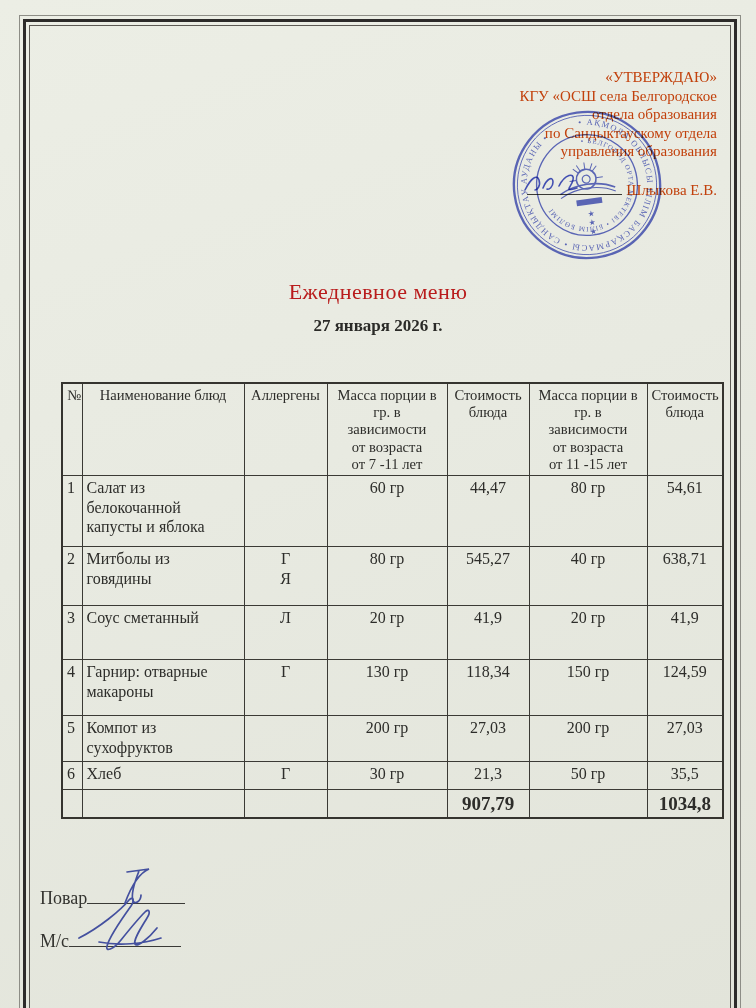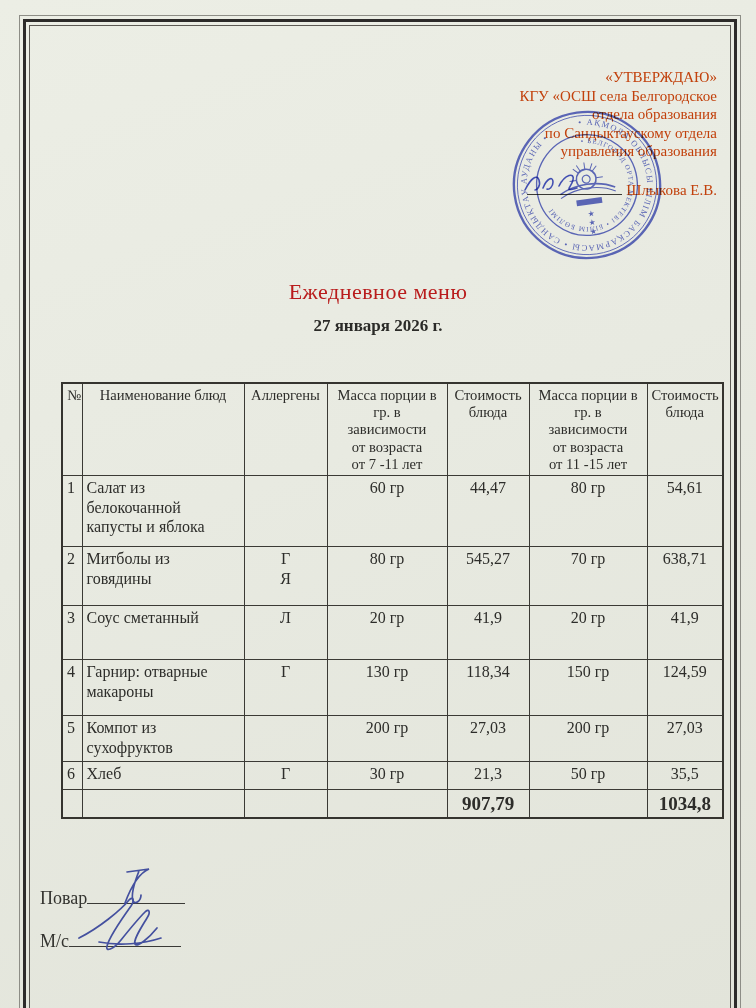--- a/index.html
+++ b/index.html
@@ -192,21 +192,21 @@
       <td class="c-mid">54,61</td>
     </tr>
     <tr>
       <td class="c-num">2</td>
       <td class="c-name">Митболы  из
 говядины</td>
       <td class="c-mid">Г
 Я</td>
       <td class="c-mid">80  гр</td>
       <td class="c-mid">545,27</td>
-      <td class="c-mid">70 гр</td>
+      <td class="c-mid">40 гр</td>
       <td class="c-mid">638,71</td>
     </tr>
     <tr>
       <td class="c-num">3</td>
       <td class="c-name">Соус сметанный</td>
       <td class="c-mid">Л</td>
       <td class="c-mid">20 гр</td>
       <td class="c-mid">41,9</td>
       <td class="c-mid">20 гр</td>
       <td class="c-mid">41,9</td>

